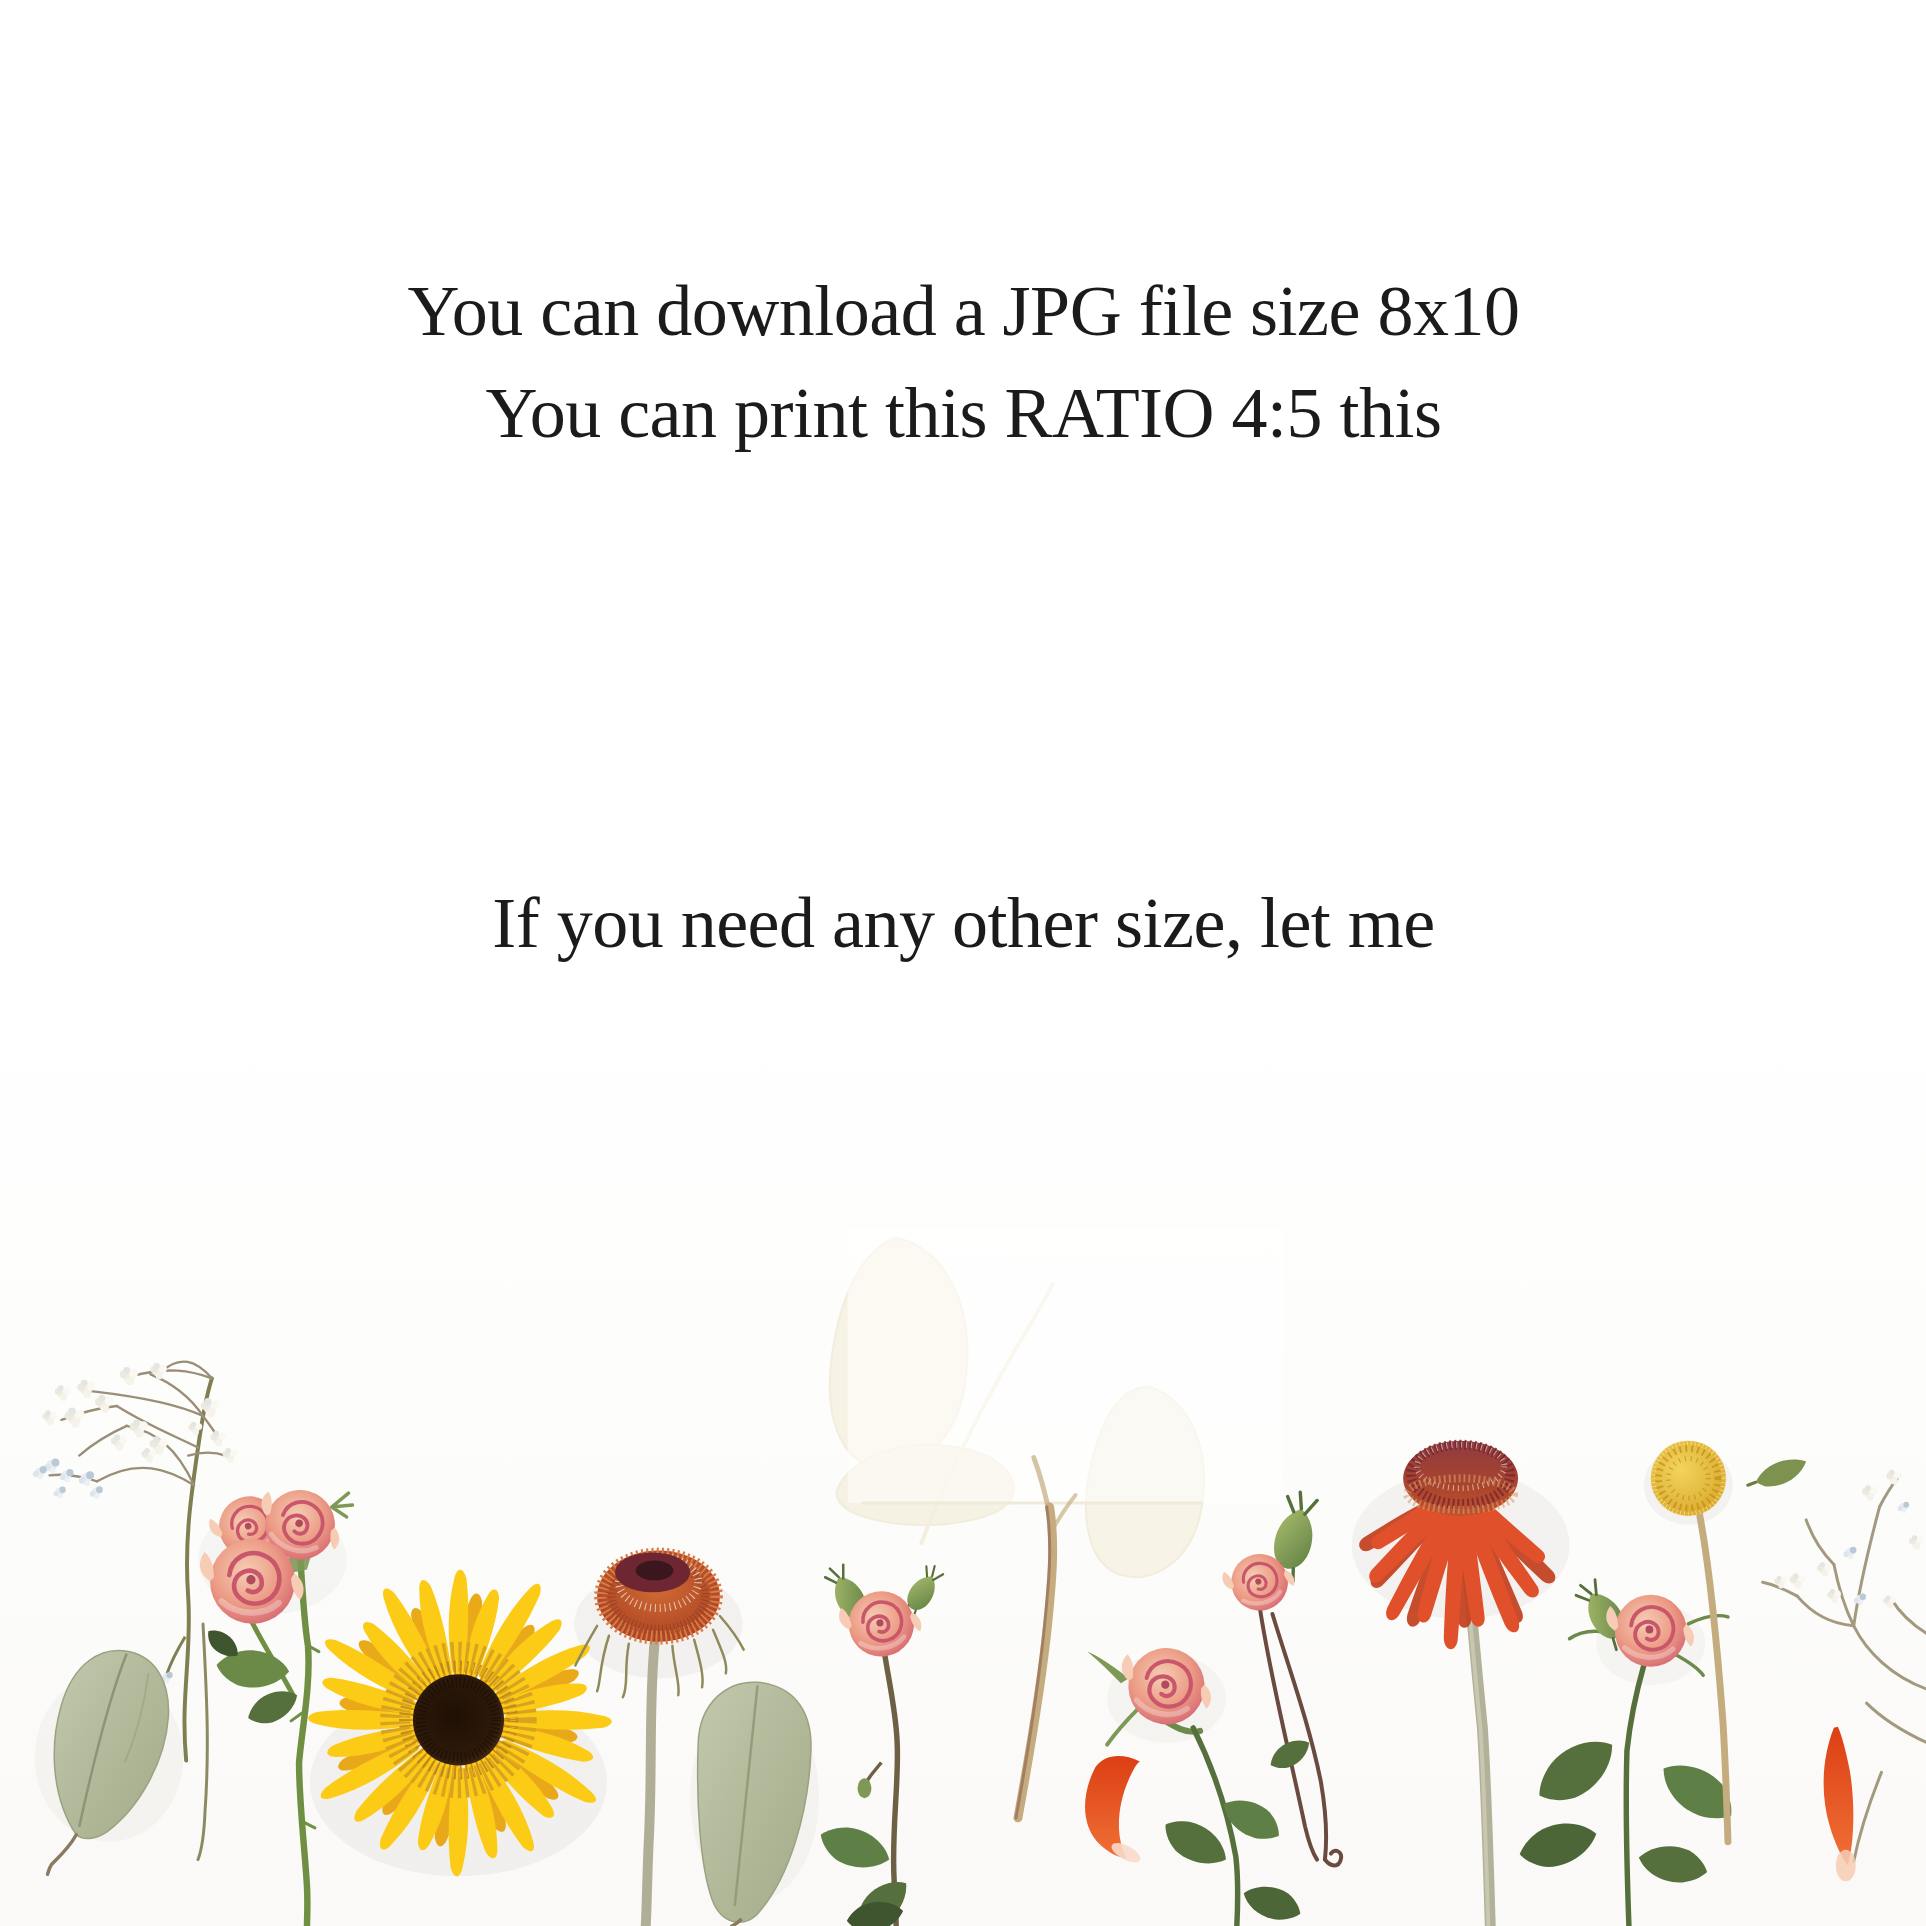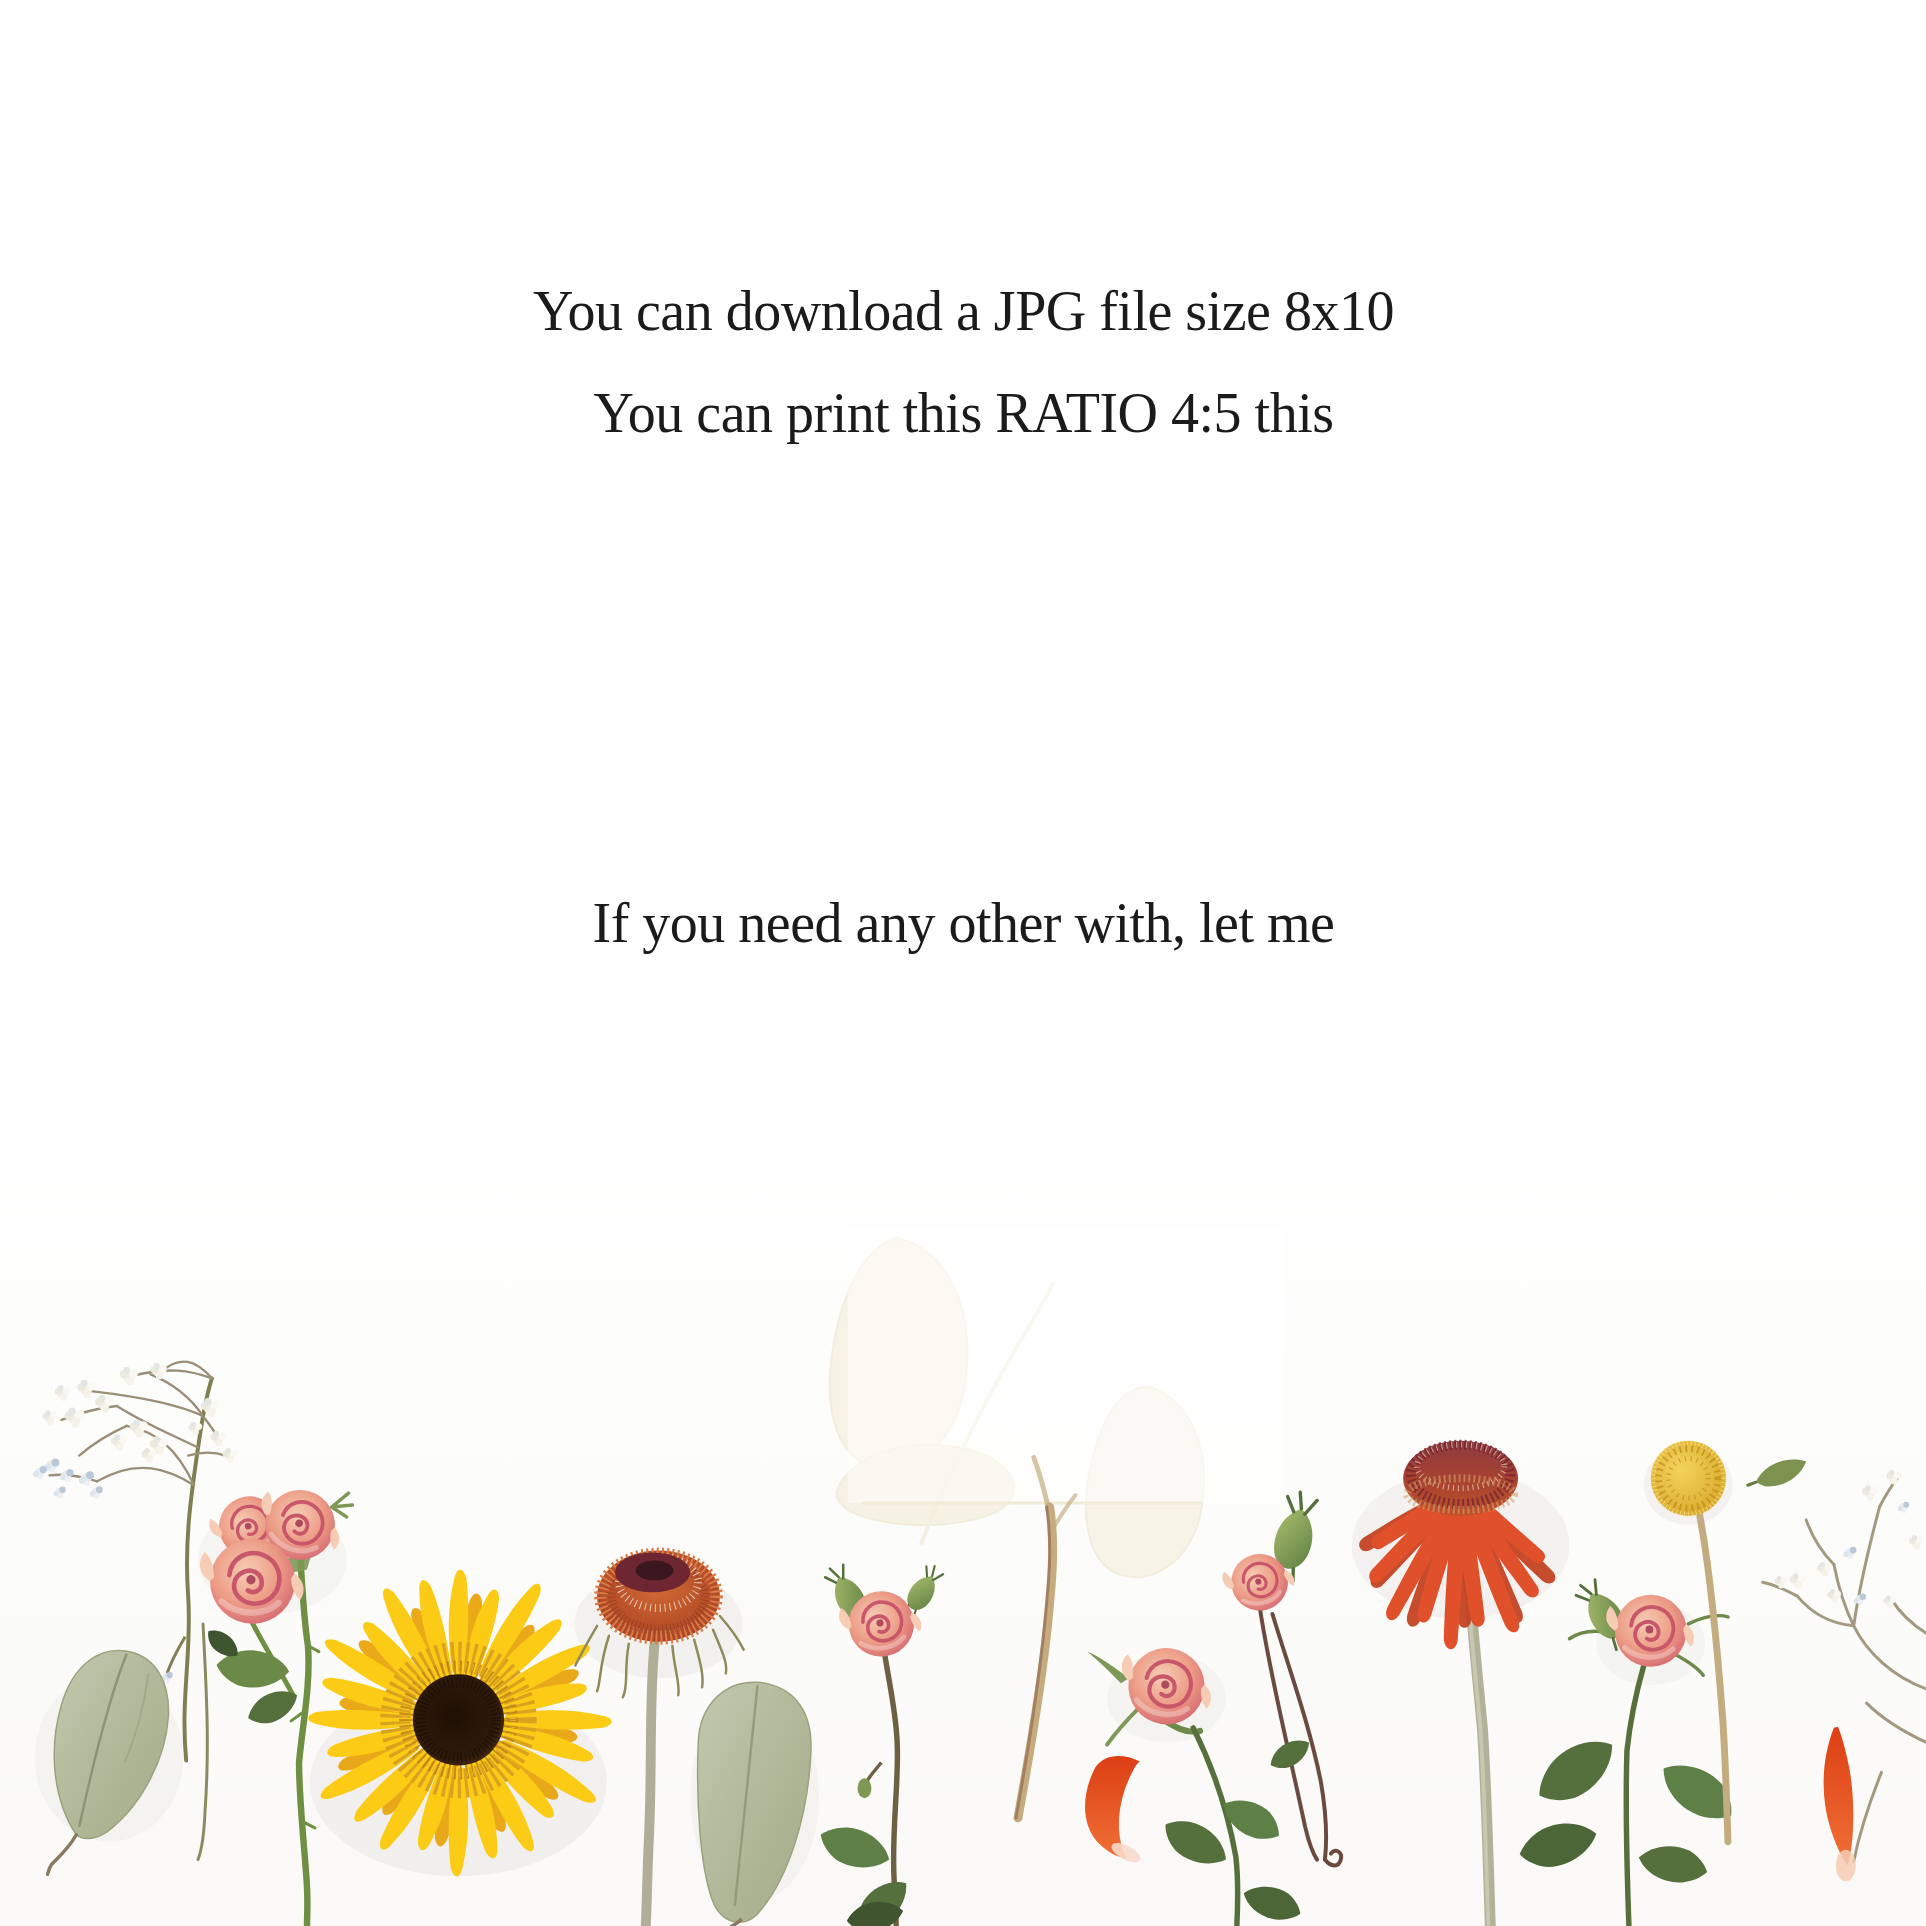--- a/index.html
+++ b/index.html
@@ -7,21 +7,21 @@
     width:1927px;height:1927px;
     background:var(--bg,#ffffff);
     font-family:"Liberation Serif", serif;
     overflow:hidden;position:relative;
   }
   .canvas{position:absolute;inset:0;}
   .text-block{
     position:absolute;left:0;right:0;
     text-align:center;
     color:var(--ink,#1b1b1b);
-    font-size:56px;line-height:102px;letter-spacing:-0.5px;
+    font-size:72px;line-height:102px;letter-spacing:-0.5px;
   }
   #download-info{top:260px;}
   #custom-size-info{top:872px;}
   .line{height:102px;white-space:nowrap;}
   .photo{
     position:absolute;left:0;top:990px;width:1927px;height:937px;
     background:linear-gradient(180deg,#ffffff 0%,#fdfdfc 40%,#faf9f7 100%);
   }
   .photo svg{display:block;}
 </style>
@@ -29,21 +29,21 @@
 <body>
 
 <div class="canvas">
 
   <section id="download-info" class="text-block">
     <div class="line">You can download a JPG file size 8x10</div>
     <div class="line">You can print this RATIO 4:5 this</div>
   </section>
 
   <section id="custom-size-info" class="text-block">
-    <div class="line">If you need any other with, let me</div>
+    <div class="line">If you need any other size, let me</div>
     <div class="line">know with you purchase and I will</div>
     <div class="line">send you the size you need within 24</div>
     <div class="line">hours</div>
   </section>
 
   <div class="photo">
   <svg viewBox="0 0 1946 946" width="1927" height="937" xmlns="http://www.w3.org/2000/svg">
     <defs>
       <radialGradient id="gRose" cx="0.42" cy="0.38" r="0.72">
         <stop offset="0" stop-color="#F6CDB4"></stop>

